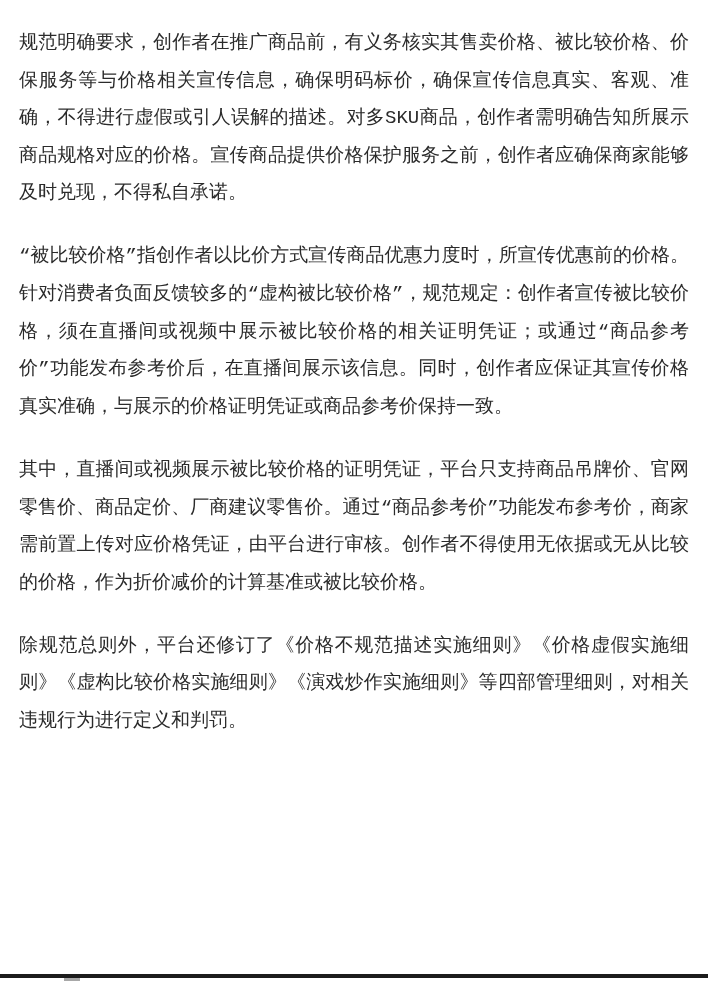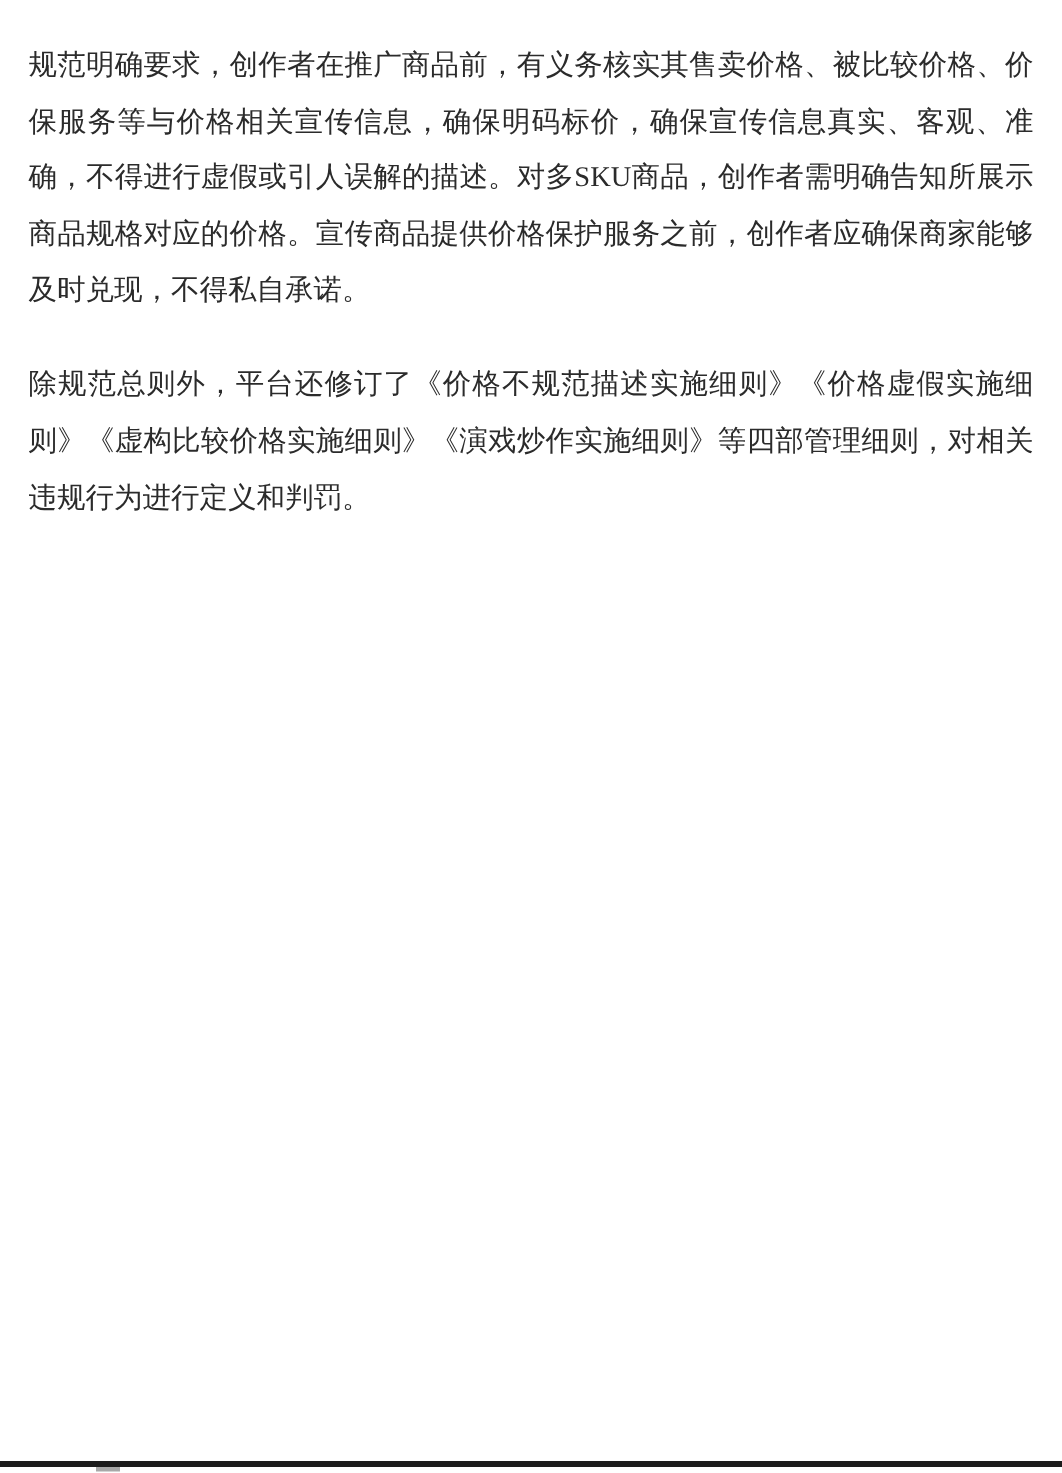--- a/index.html
+++ b/index.html
@@ -7,21 +7,21 @@
     padding: 0;
     background: #e8e8e8;
   }
   .page {
     position: relative;
     width: 708px;
     height: 982px;
     margin: 0 auto;
     background: #ffffff;
     overflow: hidden;
-    font-family: Liberation Serif, serif;
+    font-family: Liberation Mono, monospace;
   }
   .content {
     box-sizing: border-box;
     width: 708px;
     padding: 25px 19px 0 19px;
     color: #2b2b2b;
     font-size: 19px;
     line-height: 37.6px;
     text-align: justify;
     text-align-last: left;
@@ -46,17 +46,19 @@
     height: 3px;
     background: #a8a8a8;
   }
 </style>
 </head>
 <body>
 
 <div class="page">
   <div class="content">
     <p>规范明确要求，创作者在推广商品前，有义务核实其售卖价格、被比较价格、价保服务等与价格相关宣传信息，确保明码标价，确保宣传信息真实、客观、准确，不得进行虚假或引人误解的描述。对多SKU商品，创作者需明确告知所展示商品规格对应的价格。宣传商品提供价格保护服务之前，创作者应确保商家能够及时兑现，不得私自承诺。</p>
+    <p>“被比较价格”指创作者以比价方式宣传商品优惠力度时，所宣传优惠前的价格。针对消费者负面反馈较多的“虚构被比较价格”，规范规定：创作者宣传被比较价格，须在直播间或视频中展示被比较价格的相关证明凭证；或通过“商品参考价”功能发布参考价后，在直播间展示该信息。同时，创作者应保证其宣传价格真实准确，与展示的价格证明凭证或商品参考价保持一致。</p>
+    <p>其中，直播间或视频展示被比较价格的证明凭证，平台只支持商品吊牌价、官网零售价、商品定价、厂商建议零售价。通过“商品参考价”功能发布参考价，商家需前置上传对应价格凭证，由平台进行审核。创作者不得使用无依据或无从比较的价格，作为折价减价的计算基准或被比较价格。</p>
     <p>除规范总则外，平台还修订了《价格不规范描述实施细则》《价格虚假实施细则》《虚构比较价格实施细则》《演戏炒作实施细则》等四部管理细则，对相关违规行为进行定义和判罚。</p>
   </div>
   <div class="bottom-border"></div>
   <div class="resize-notch"></div>
 </div>
 
 </body></html>

